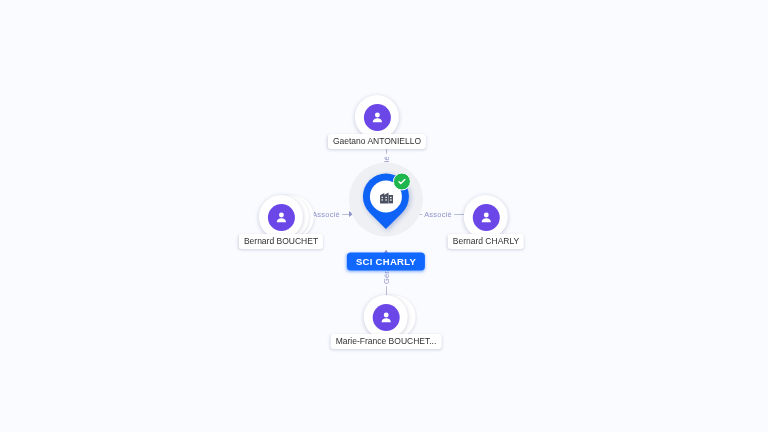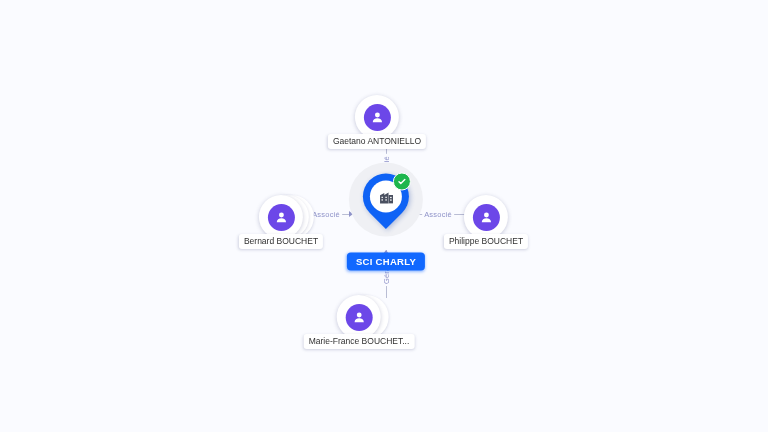--- a/index.html
+++ b/index.html
@@ -265,24 +265,24 @@
     <div class="avatar-stack">
       <div class="avatar">
         <div class="avatar-inner">
           <svg width="15" height="15" viewBox="0 0 24 24" aria-hidden="true">
             <circle cx="12" cy="8" r="3.9" fill="#ffffff"></circle>
             <path d="M4.6 19.4c0-4.1 3.3-6.3 7.4-6.3s7.4 2.2 7.4 6.3z" fill="#ffffff"></path>
           </svg>
         </div>
       </div>
     </div>
-    <div class="node-label">Philippe BOUCHET</div>
-  </div>
-
-  <div class="node" style="left:359px; top:322px;">
+    <div class="node-label">Bernard CHARLY</div>
+  </div>
+
+  <div class="node" style="left:386px; top:322px;">
     <div class="avatar-stack">
       <div class="stack-layer" style="left:8px; z-index:2;"></div>
       <div class="avatar">
         <div class="avatar-inner">
           <svg width="15" height="15" viewBox="0 0 24 24" aria-hidden="true">
             <circle cx="12" cy="8" r="3.9" fill="#ffffff"></circle>
             <path d="M4.6 19.4c0-4.1 3.3-6.3 7.4-6.3s7.4 2.2 7.4 6.3z" fill="#ffffff"></path>
           </svg>
         </div>
       </div>

